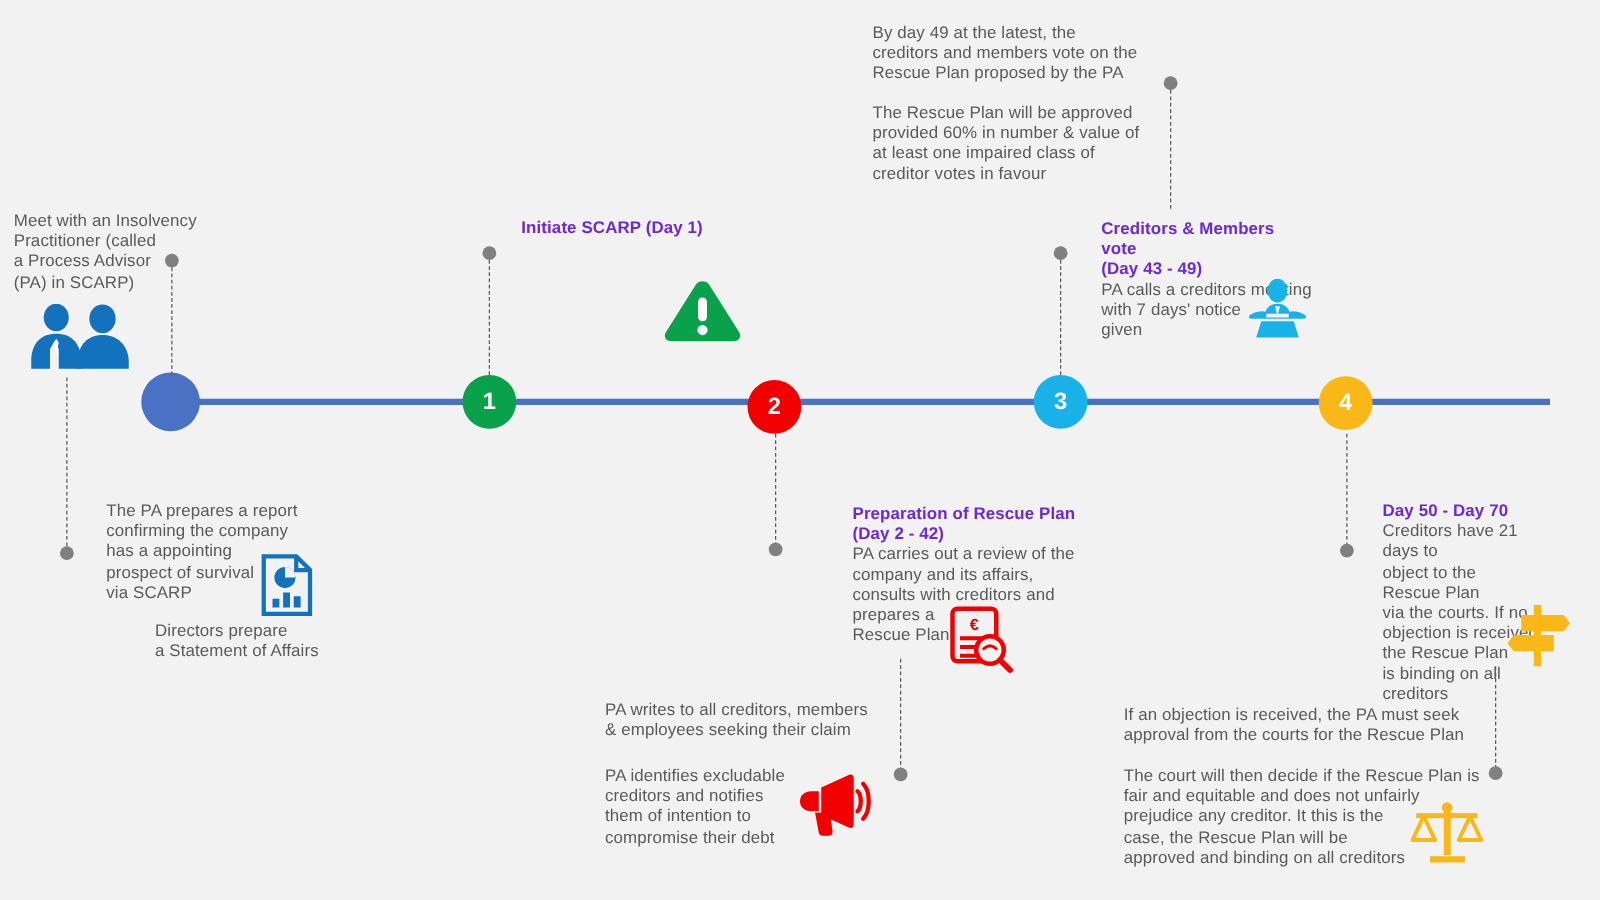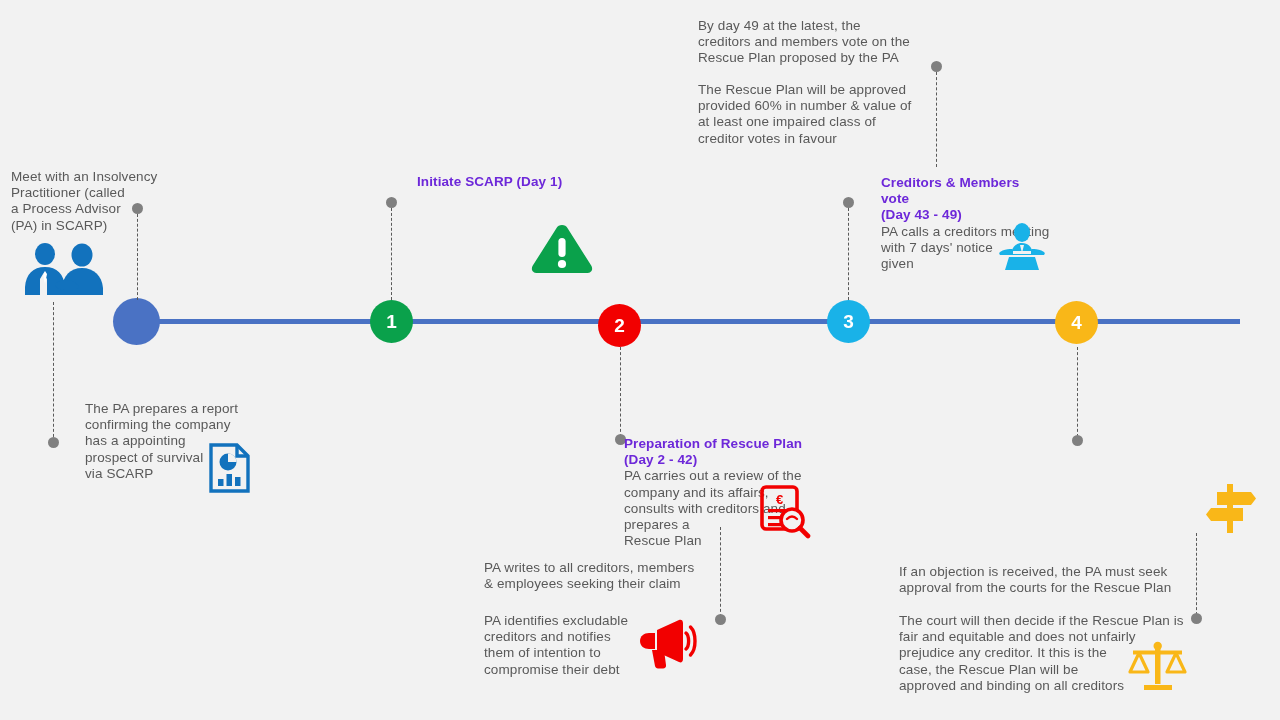--- a/index.html
+++ b/index.html
@@ -160,34 +160,38 @@
       <path d="M4 3 L30 3 L41 14 L41 49 L4 49 Z" fill="none" stroke="#1272bd" stroke-width="3.4"></path>
       <path d="M30 3 L30 14 L41 14" fill="none" stroke="#1272bd" stroke-width="3.4"></path>
       <circle cx="21" cy="20" r="8.5" fill="#1272bd"></circle>
       <path d="M21 20 L21 11.5 A8.5 8.5 0 0 1 29.5 20 Z" fill="#f2f2f2"></path>
       <rect x="11" y="37" width="5.5" height="7" fill="#1272bd"></rect>
       <rect x="19.5" y="32" width="5.5" height="12" fill="#1272bd"></rect>
       <rect x="28" y="35" width="5.5" height="9" fill="#1272bd"></rect>
     </svg>
   </div>
 
+  <div class="blk" style="left:124px;top:497px;width:180px;">
+    <div class="tx">Directors prepare
+a Statement of Affairs</div>
+  </div>
 
   <div class="blk" style="left:417px;top:174px;width:160px;">
     <div class="hd">Initiate SCARP (Day 1)</div>
   </div>
 
   <div class="icon" style="left:530px;top:222px;width:64px;height:54px;">
     <svg width="64" height="54" viewBox="0 0 64 54">
       <path d="M32 3 C29.5 3 27.6 4.2 26.4 6.2 L2.8 43.6 C0.4 47.6 2.8 51 7.3 51 L56.7 51 C61.2 51 63.6 47.6 61.2 43.6 L37.6 6.2 C36.4 4.2 34.5 3 32 3 Z" fill="#0aa14b"></path>
       <rect x="28.4" y="16" width="7.2" height="19" rx="3.6" fill="#ffffff"></rect>
       <circle cx="32" cy="42" r="4.1" fill="#ffffff"></circle>
     </svg>
   </div>
 
-  <div class="blk" style="left:624px;top:403px;width:185px;margin-top:33px;">
+  <div class="blk" style="left:682px;top:403px;width:185px;">
     <div class="hd">Preparation of Rescue Plan
 (Day 2 - 42)</div>
     <div class="tx">PA carries out a review of the
 company and its affairs,
 consults with creditors and
 prepares a
 Rescue Plan</div>
   </div>
 
   <div class="icon" style="left:757px;top:484px;width:56px;height:55px;">
@@ -253,20 +257,30 @@
       <g fill="#19b2e8">
         <ellipse cx="26" cy="9.5" rx="8" ry="9.5"></ellipse>
         <path d="M26 20 C20 20 16.5 24 16 28 L36 28 C35.5 24 32 20 26 20 Z"></path>
         <path d="M4 29 C9 26 14 25.5 17 26.5 L17 31 L35 31 L35 26.5 C38 25.5 43 26 48 29 C49.5 30 48.8 32.5 46.5 32 L5.5 32 C3.2 32.5 2.5 30 4 29 Z"></path>
         <path d="M13 34 L39 34 L43 47 L9 47 Z"></path>
       </g>
       <path d="M24 22 L26 30 L28 22" fill="#f2f2f2"></path>
     </svg>
   </div>
 
+  <div class="blk" style="left:1106px;top:401px;width:125px;">
+    <div class="hd">Day 50 - Day 70</div>
+    <div class="tx">Creditors have 21 days to
+object to the Rescue Plan
+via the courts. If no
+objection is received
+the Rescue Plan
+is binding on all
+creditors</div>
+  </div>
 
   <div class="icon" style="left:1203px;top:482px;width:56px;height:52px;">
     <svg width="56" height="52" viewBox="0 0 56 52">
       <rect x="24" y="2" width="6" height="49" fill="#f9b718"></rect>
       <path d="M14 10 L48 10 L53 16.5 L48 23 L14 23 Z" fill="#f9b718"></path>
       <path d="M40 26 L8 26 L3 32.5 L8 39 L40 39 Z" fill="#f9b718"></path>
     </svg>
   </div>
 
   <div class="blk" style="left:899px;top:564px;width:300px;">

